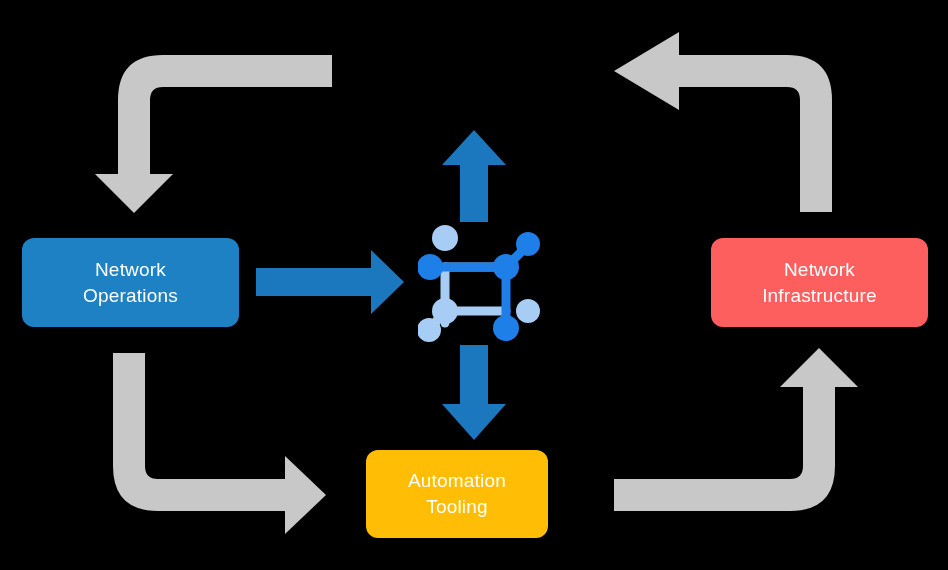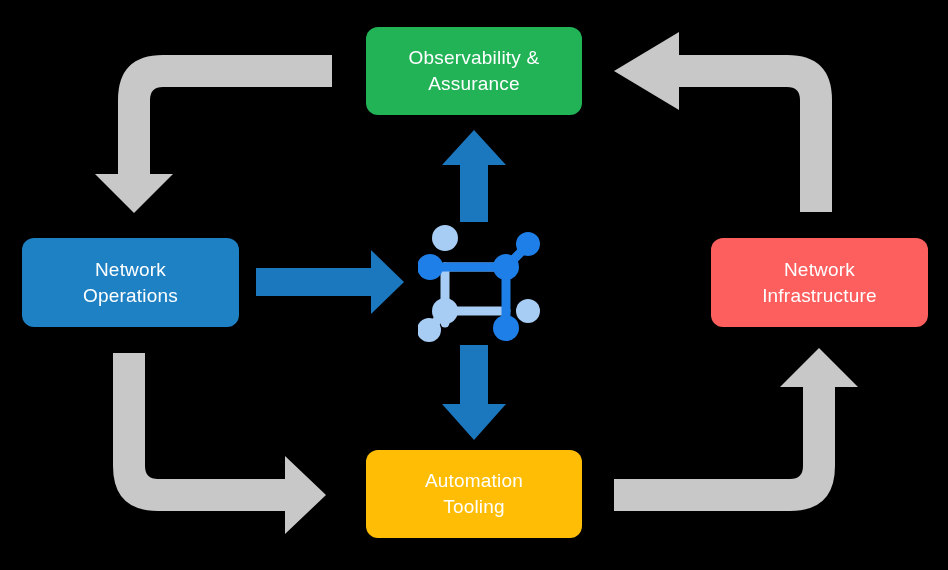--- a/index.html
+++ b/index.html
@@ -39,21 +39,21 @@
   }
   #box-network-operations {
     left: 22px; top: 238px; width: 217px; height: 89px;
     background: #1d81c4;
   }
   #box-network-infrastructure {
     left: 711px; top: 238px; width: 217px; height: 89px;
     background: #fd5e5e;
   }
   #box-automation-tooling {
-    left: 366px; top: 450px; width: 216px; height: 88px;
+    left: 366px; top: 450px; width: 182px; height: 88px;
     background: #ffbe05;
   }
   .svg-layer {
     position: absolute;
     left: 0; top: 0;
     width: 948px;
     height: 570px;
   }
   .icon-wrap {
     position: absolute;
@@ -178,22 +178,20 @@
 
       <g fill="#1f7fe8">
         <circle cx="12" cy="49" r="13"></circle>
         <circle cx="88" cy="49" r="13"></circle>
         <circle cx="110" cy="26" r="12"></circle>
         <circle cx="88" cy="110" r="13"></circle>
       </g>
     </svg>
   </div>
 
-  <div class="node-box" id="box-observability">Observability &amp;
-Assurance</div>
 
   <div class="node-box" id="box-network-operations">Network
 Operations</div>
 
   <div class="node-box" id="box-network-infrastructure">Network
 Infrastructure</div>
 
   <div class="node-box" id="box-automation-tooling">Automation
 Tooling</div>
 

